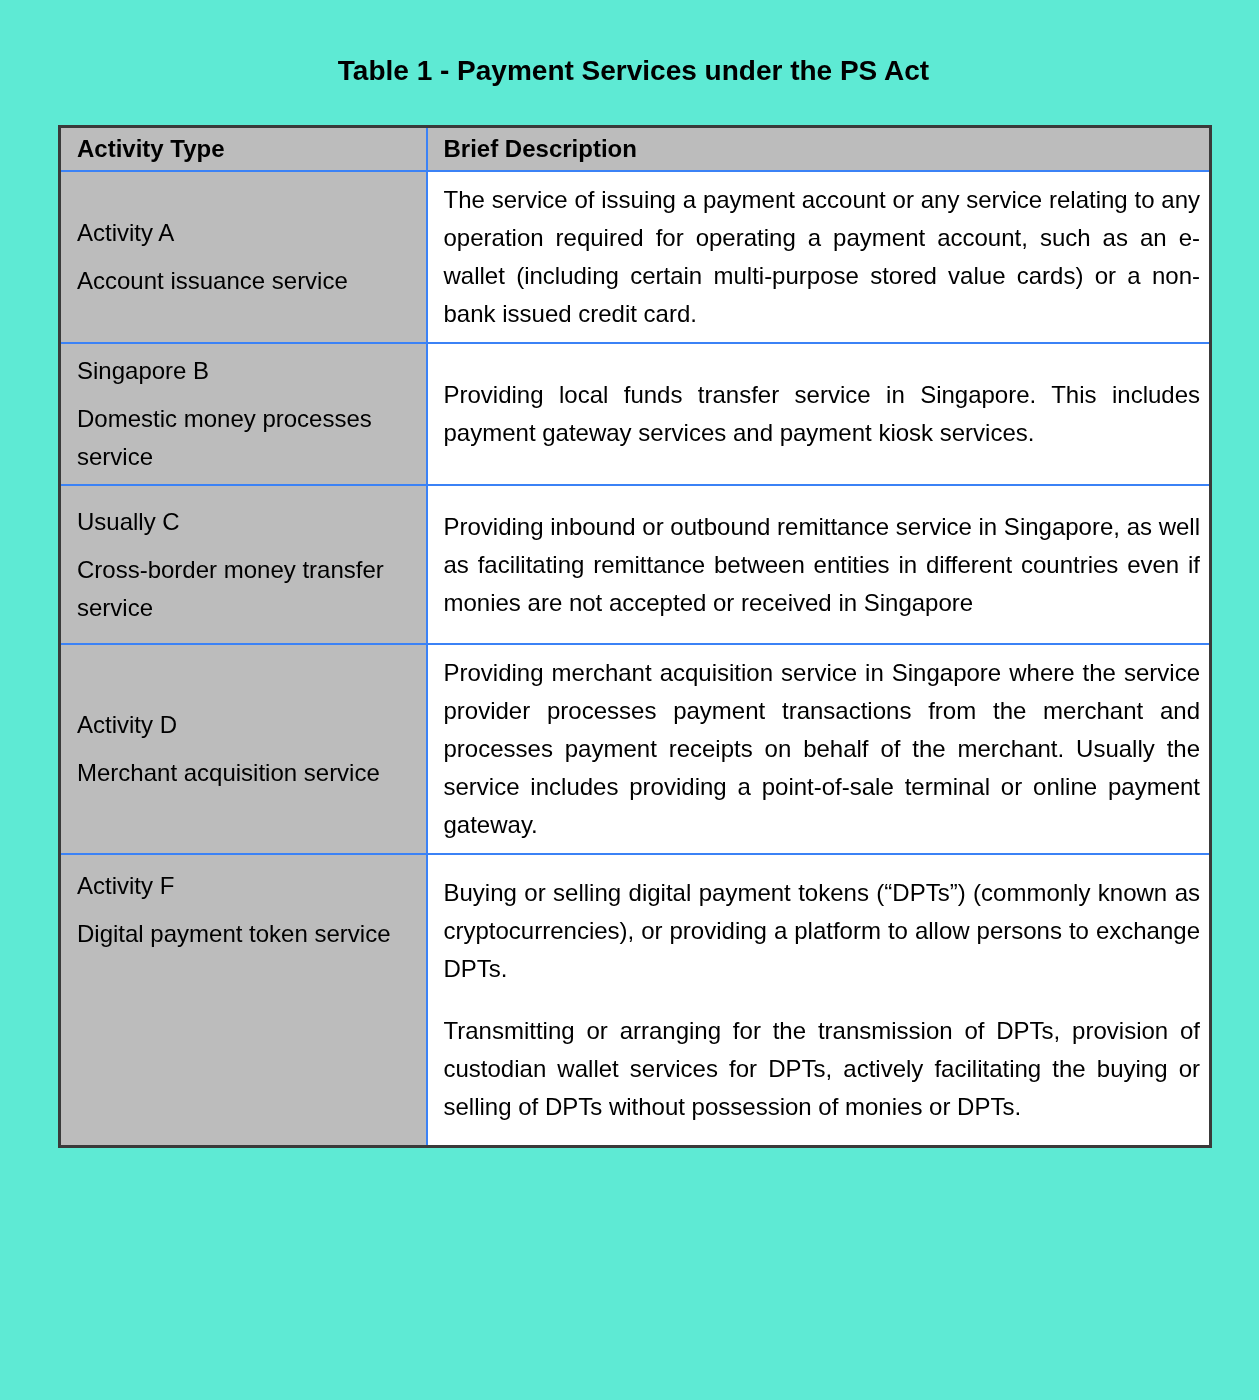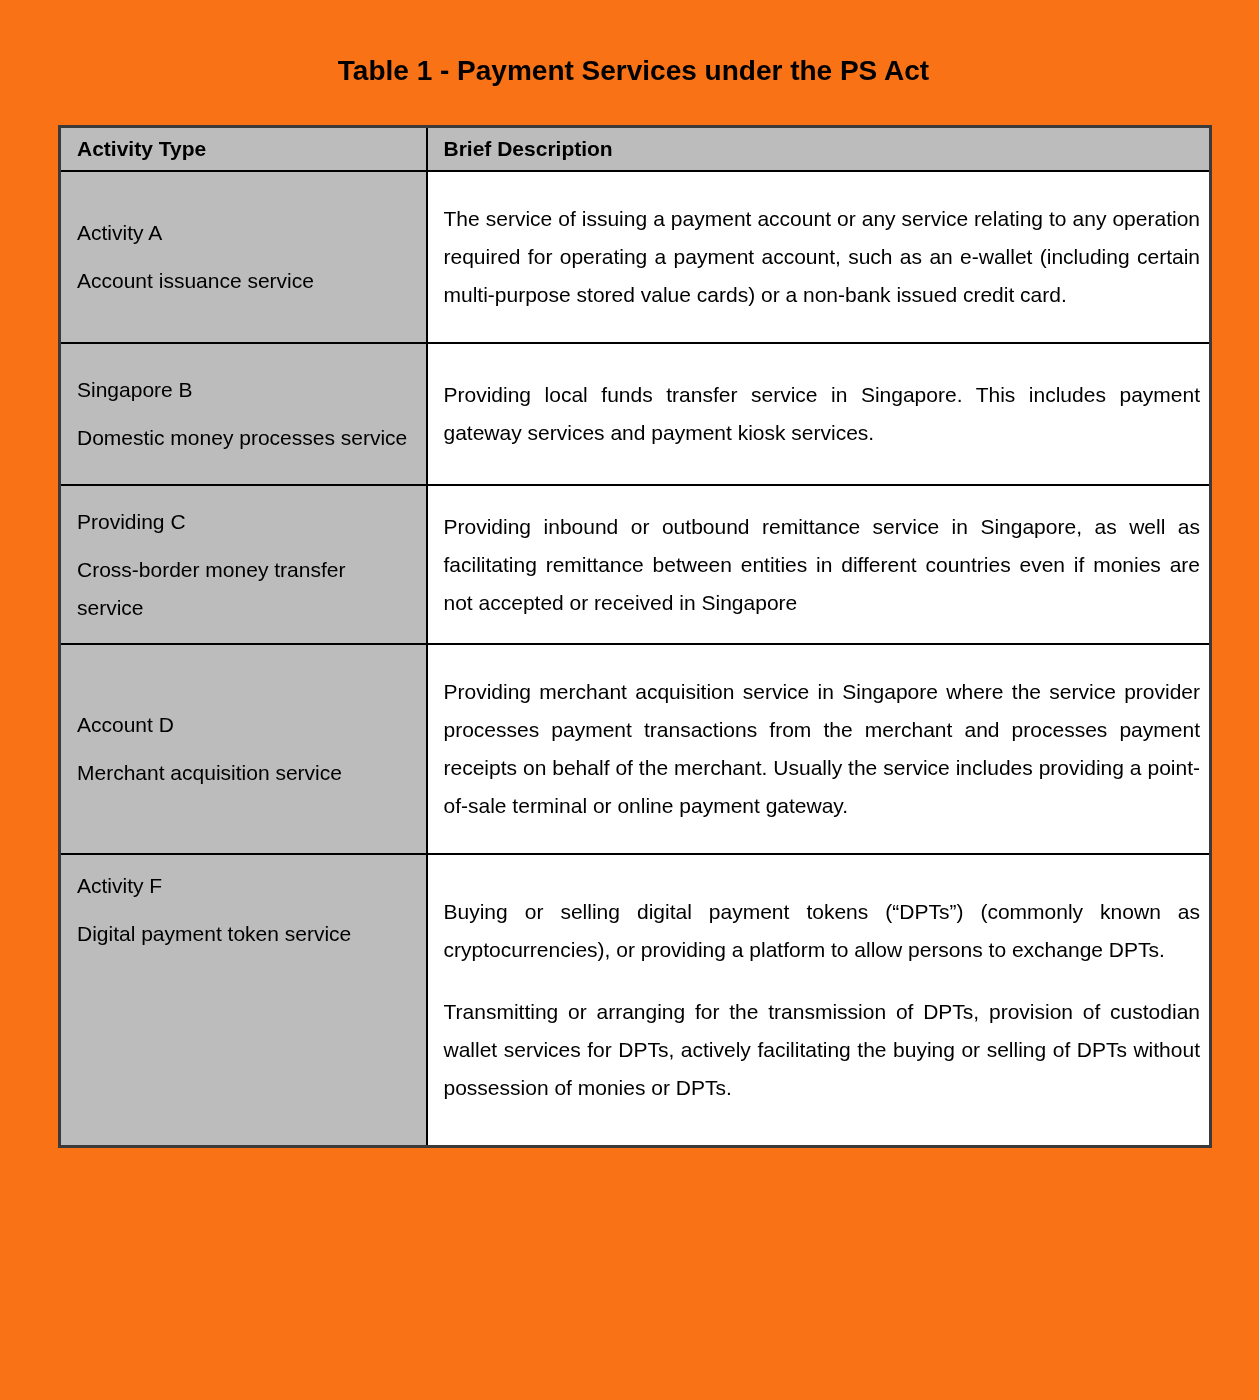--- a/index.html
+++ b/index.html
@@ -1,20 +1,20 @@
 <!DOCTYPE html>
 <html><head>
 <meta charset="utf-8">
 <style>
   html, body { margin: 0; padding: 0; background: #ffffff; }
   .page {
     position: relative;
     width: 1259px;
     height: 1400px;
-    background: #f97316;
+    background: #5eead4;
     font-family: "Liberation Sans", sans-serif;
     color: #000000;
     overflow: hidden;
   }
   .title {
     margin: 0 0 0 58px;
     padding-top: 52px;
     width: 1151px;
     text-align: center;
     font-size: 28px;
@@ -24,22 +24,22 @@
   table.ps-table {
     border-collapse: collapse;
     table-layout: fixed;
     width: 1151px;
     margin: 35px 0 0 58px;
     border: 3px solid #3a3a3a;
   }
   col.col-activity { width: 367px; }
   col.col-desc { width: 784px; }
   th, td {
-    border: 2px solid #000000;
-    font-size: 21px;
+    border: 2px solid #3b82f6;
+    font-size: 24px;
     line-height: 38px;
     vertical-align: middle;
   }
   th {
     background: #bcbcbc;
     height: 42px;
     font-weight: bold;
     text-align: left;
     padding: 0 14px 0 16px;
   }
@@ -100,30 +100,30 @@
         <td class="cell-activity">
           <div class="activity-label">Singapore B</div>
           <div class="service-name">Domestic money processes service</div>
         </td>
         <td class="cell-desc">
           <p>Providing local funds transfer service in Singapore. This includes payment gateway services and payment kiosk services.</p>
         </td>
       </tr>
       <tr class="row-c">
         <td class="cell-activity">
-          <div class="activity-label">Providing C</div>
+          <div class="activity-label">Usually C</div>
           <div class="service-name">Cross-border money transfer service</div>
         </td>
         <td class="cell-desc">
           <p>Providing inbound or outbound remittance service in Singapore, as well as facilitating remittance between entities in different countries even if monies are not accepted or received in Singapore</p>
         </td>
       </tr>
       <tr class="row-d">
         <td class="cell-activity">
-          <div class="activity-label">Account D</div>
+          <div class="activity-label">Activity D</div>
           <div class="service-name">Merchant acquisition service</div>
         </td>
         <td class="cell-desc">
           <p>Providing merchant acquisition service in Singapore where the service provider processes payment transactions from the merchant and processes payment receipts on behalf of the merchant. Usually the service includes providing a point-of-sale terminal or online payment gateway.</p>
         </td>
       </tr>
       <tr class="row-f">
         <td class="cell-activity">
           <div class="activity-label">Activity F</div>
           <div class="service-name">Digital payment token service</div>

